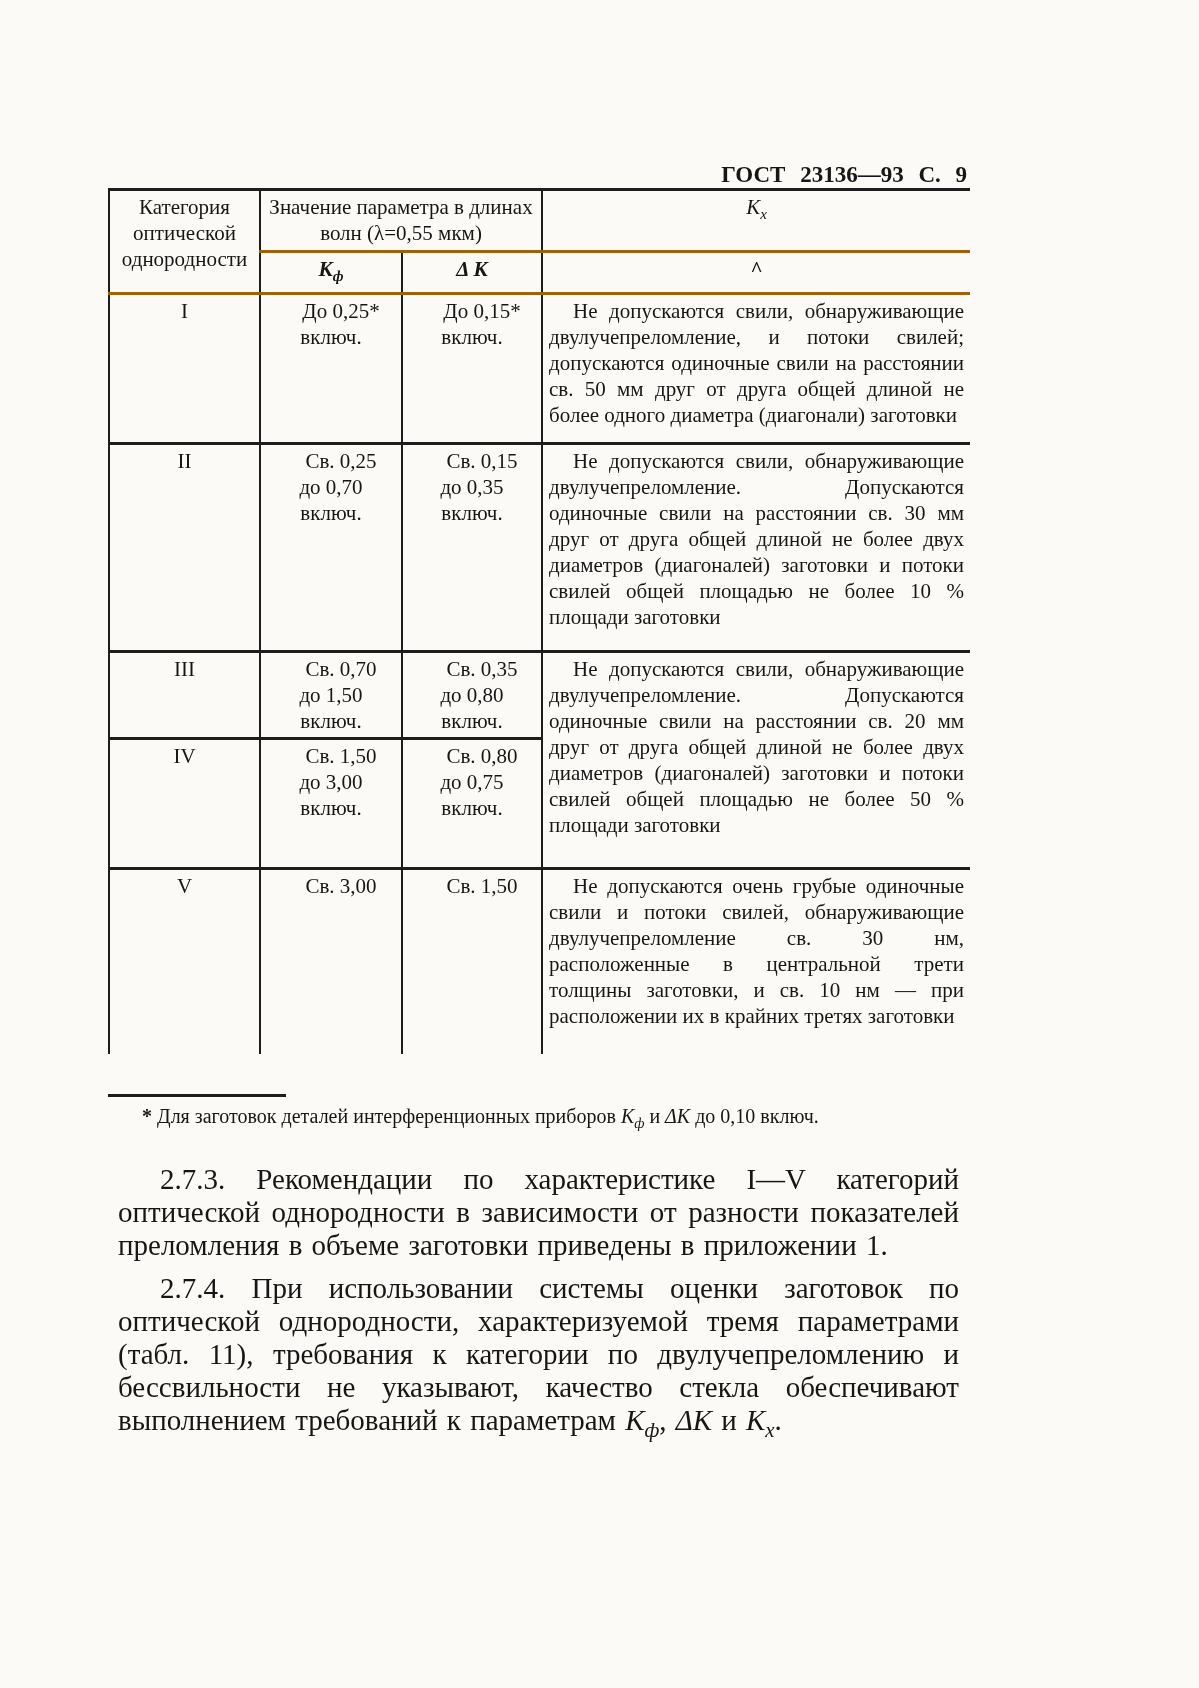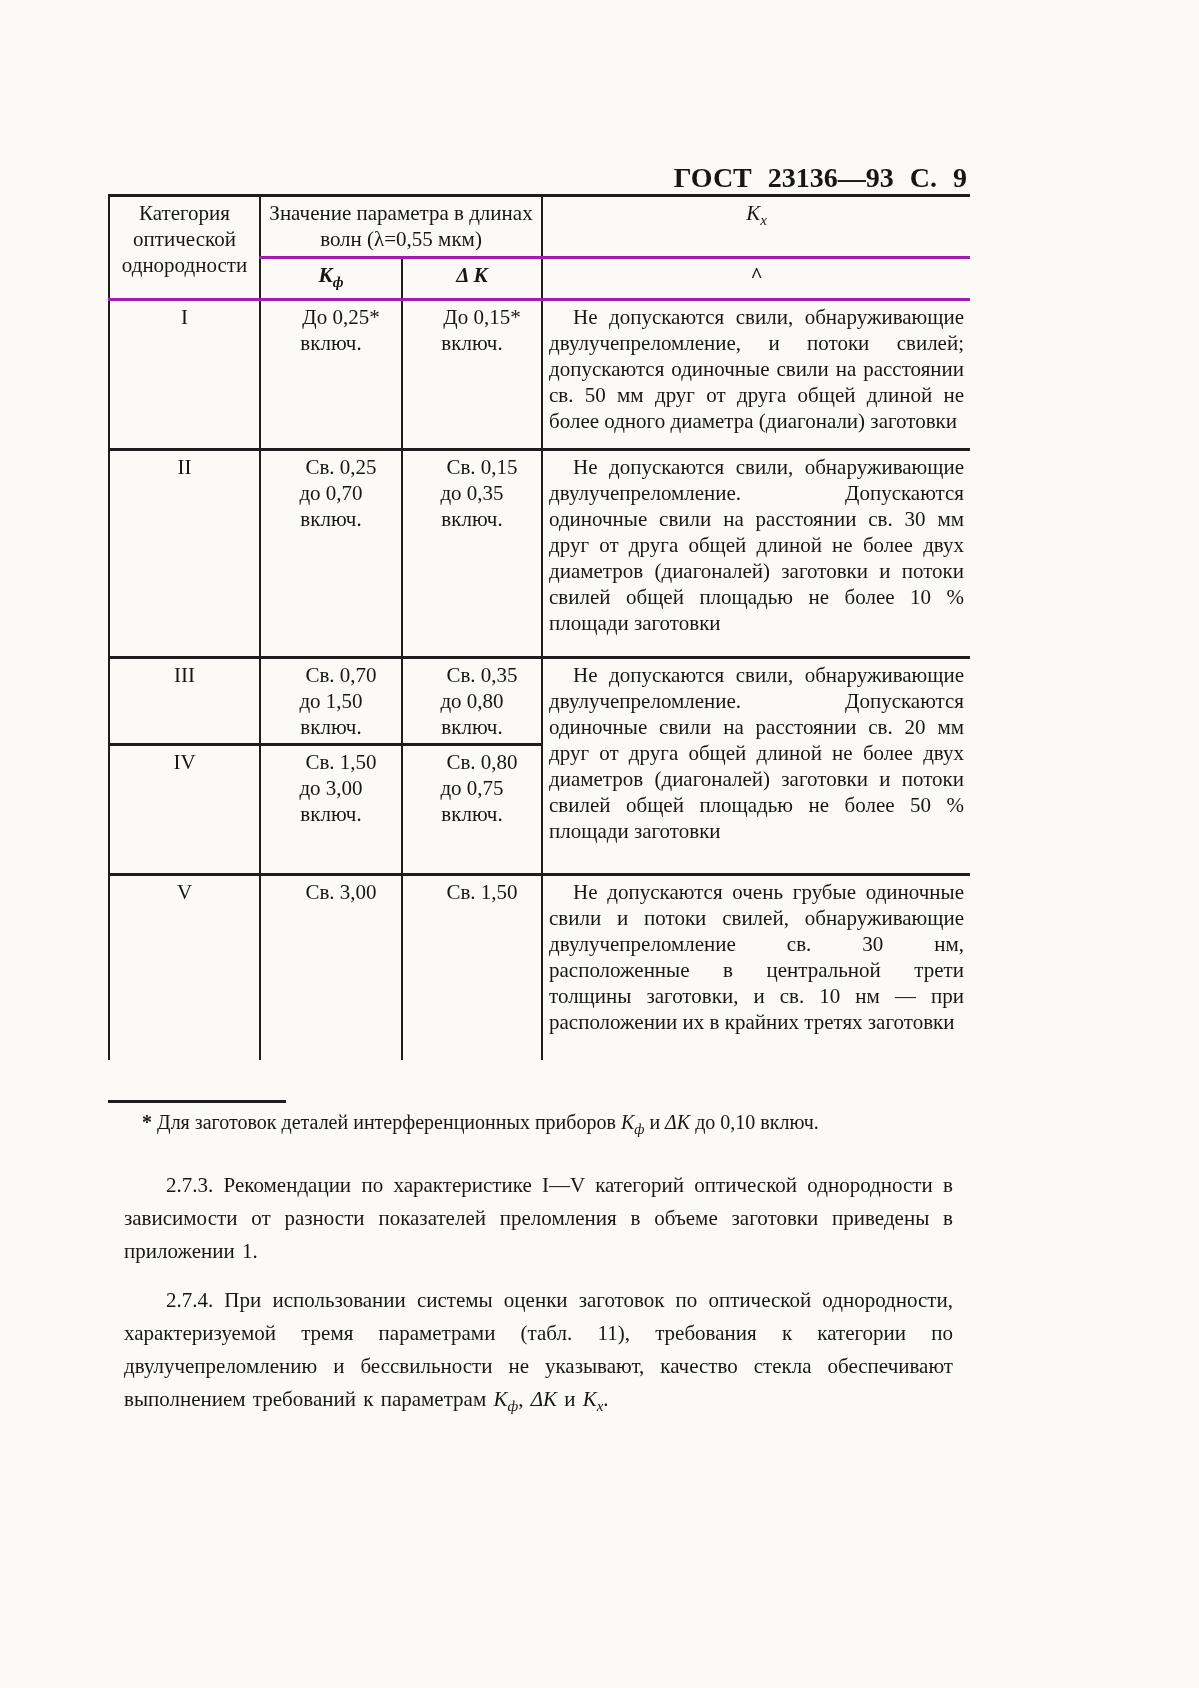--- a/index.html
+++ b/index.html
@@ -12,21 +12,21 @@
   }
   .sheet {
     position: relative;
     width: 1199px; height: 1688px;
     padding: 162px 230px 30px 108px;
     overflow: hidden;
   }
   .doc-header {
     text-align: right;
     font-weight: bold;
-    font-size: 28px;
+    font-size: 23px;
     word-spacing: 9px;
     padding-right: 2px;
   }
   .table-caption {
     text-align: right;
     font-size: 23px;
     margin-top: 28px;
     margin-bottom: 10px;
     padding-right: 4px;
   }
@@ -38,21 +38,21 @@
     table-layout: fixed;
   }
   table.gost td {
     vertical-align: top;
     font-size: 21px;
     line-height: 26px;
     padding: 3px 6px;
   }
   .bt { border-top: 3px solid #1d1d1d; }
   .bl { border-left: 2px solid #1d1d1d; text-align: center; }
-  .bb { border-bottom: 3px solid #a21caf; }
+  .bb { border-bottom: 3px solid #a16207; }
 
   td.hdr { text-align: center; vertical-align: middle; padding: 4px 8px; }
   td.cat { text-align: center; padding-top: 6px; }
   td.val { padding: 6px 4px 3px 8px; text-indent: 20px; white-space: pre-line; }
   td.desc { text-align: justify; text-indent: 24px; padding: 6px 10px 3px 16px; }
 
   tr.hrow1 { height: 62px; }
   tr.hrow2 { height: 34px; font-weight: bold; }
   tr.r1 { height: 150px; }
   tr.r2 { height: 208px; }
@@ -71,22 +71,22 @@
   p.footnote {
     margin: 6px 0 0 0;
     font-size: 20px;
     line-height: 27px;
     text-indent: 34px;
   }
   p.footnote .star { font-weight: bold; }
 
   .paragraphs { margin-top: 26px; }
   p.para {
-    margin: 16px;
-    font-size: 21px;
+    margin: 10px;
+    font-size: 29px;
     line-height: 33px;
     text-align: justify;
     text-indent: 42px;
     word-spacing: 2px;
   }
   p.para.stretch-last { text-align-last: justify; }
 </style>
 </head>
 <body>
 

